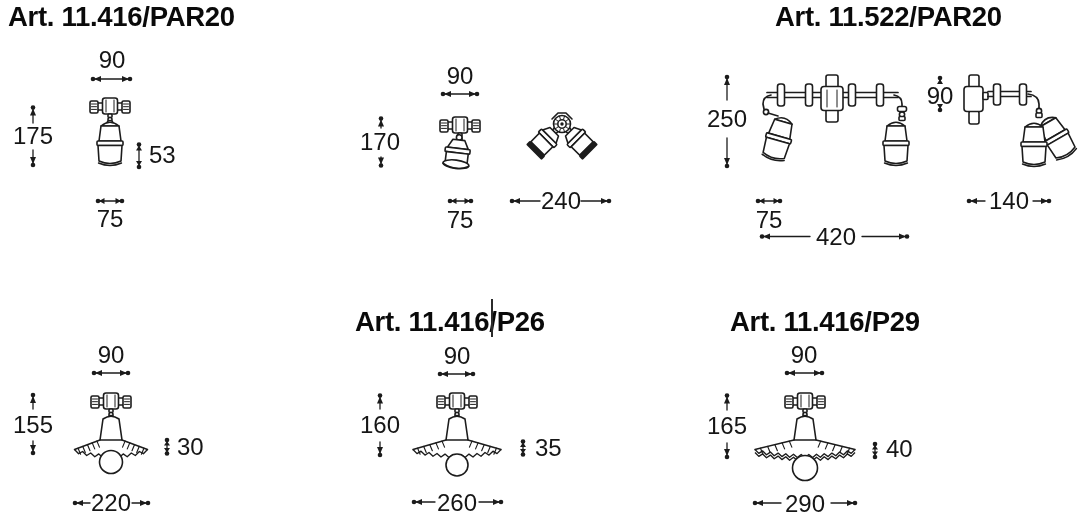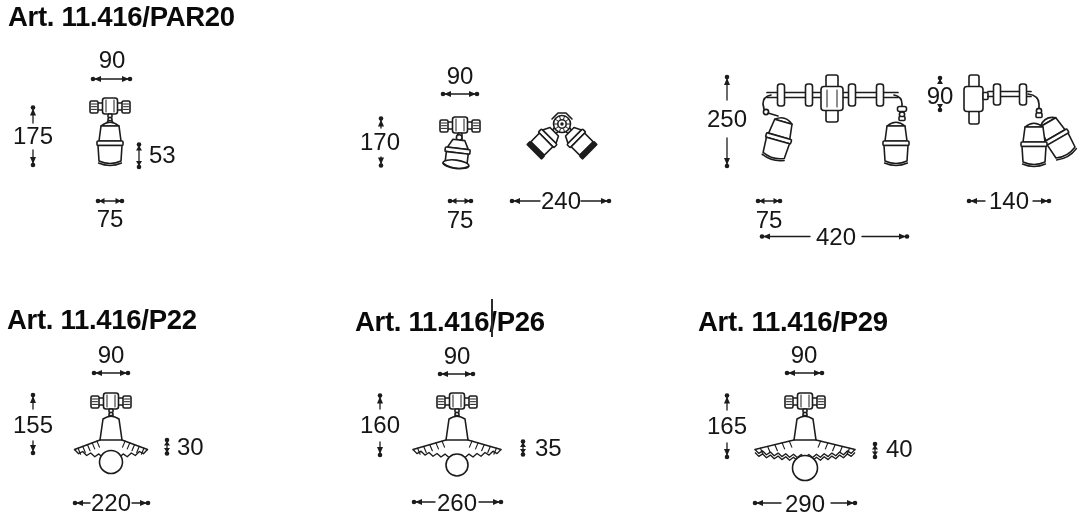--- a/index.html
+++ b/index.html
@@ -1,32 +1,32 @@
 <!DOCTYPE html>
 <html><head>
 <meta charset="utf-8">
 <style>
   html,body{margin:0;padding:0;background:#ffffff;}
   .stage{position:relative;width:1082px;height:514px;background:#fff;overflow:hidden;
          font-family:"Liberation Sans","DejaVu Sans",sans-serif;}
   .title{position:absolute;margin:0;font-weight:700;font-size:27.5px;line-height:1;
          letter-spacing:-0.3px;color:#0a0a0a;white-space:nowrap;}
   .t1{left:8px;top:3px}.t2{left:362px;top:3px}.t3{left:775px;top:3px}
-  .t4{left:7px;top:306px}.t5{left:355px;top:308px}.t6{left:698px;top:308px}
+  .t4{left:7px;top:306px}.t5{left:355px;top:308px}.t6{left:730px;top:308px}
   .art{position:absolute;left:0;top:0;width:1082px;height:514px;}
   .dim{font-family:"Liberation Sans","DejaVu Sans",sans-serif;font-size:24px;fill:#161616;}
   .artifact{position:absolute;left:491px;top:299px;width:2px;height:38px;background:#2b2b2b;}
 </style>
 </head>
 <body>
 
 <div class="stage">
 
   <h2 class="title t1">Art. 11.416/PAR20</h2>
-  <h2 class="title t4">Art. 11.416/P22</h2>
+  <h2 class="title t3">Art. 11.522/PAR20</h2>
   <h2 class="title t5">Art. 11.416/P26</h2>
   <h2 class="title t6">Art. 11.416/P29</h2>
 
   <div class="artifact"></div>
 
   <svg class="art" viewBox="0 0 1082 514">
     <g id="fx">
         <g>
           <line x1="98" y1="103" x2="122" y2="103" stroke="#1c1c1c" stroke-width="1.6" stroke-linecap="round"></line>
           <line x1="98" y1="110" x2="122" y2="110" stroke="#1c1c1c" stroke-width="1.6" stroke-linecap="round"></line>

